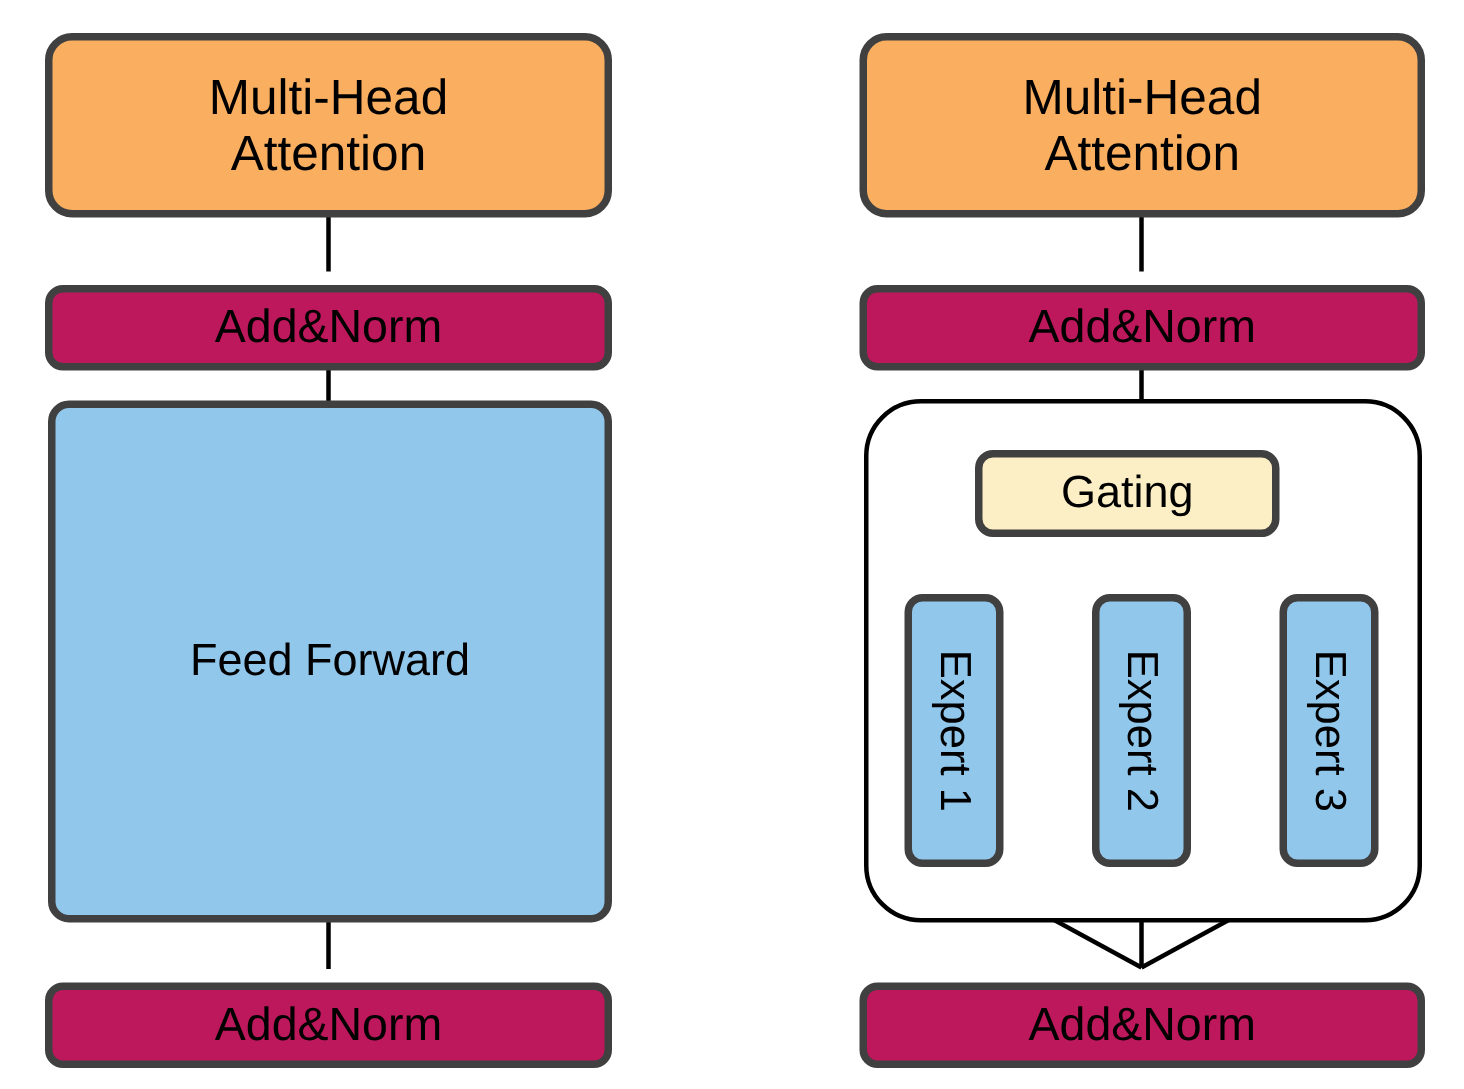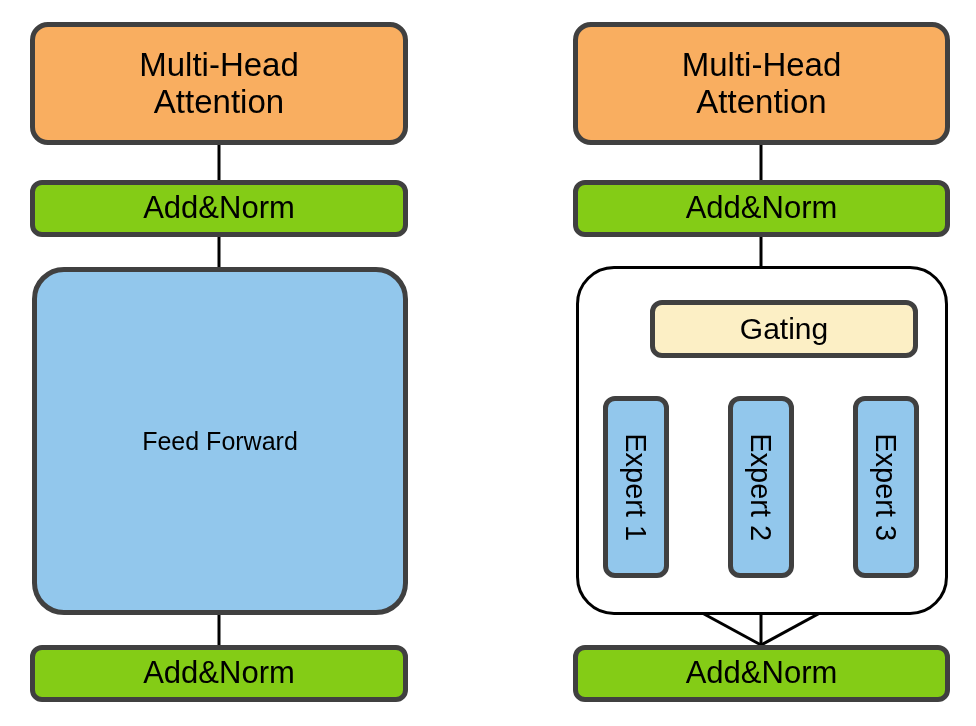--- a/index.html
+++ b/index.html
@@ -36,28 +36,29 @@
     color: #000000;
     line-height: 1.12;
     z-index: 2;
   }
   .node-attention {
     background: #F9AE60;
     border-radius: 18px;
     font-size: 33px;
   }
   .node-addnorm {
-    background: #84cc16;
+    background: #be185d;
     border-radius: 12px;
     font-size: 31px;
+    margin-top: 10px;
   }
   .node-ffn {
     background: #92C7EC;
-    border-radius: 32px;
-    font-size: 25px;
+    border-radius: 14px;
+    font-size: 30px;
   }
   .node-gating {
     background: #FCEFC5;
     border-radius: 12px;
     font-size: 30px;
   }
   .node-expert {
     background: #92C7EC;
     border-radius: 12px;
     font-size: 29px;
@@ -112,21 +113,21 @@
 
   <div class="node node-addnorm" style="left:30px; top:645px; width:378px; height:57px;">Add&amp;Norm</div>
 
   <div class="node node-attention two-line" style="left:573px; top:22px; width:377px; height:123px;">Multi-Head
 Attention</div>
 
   <div class="node node-addnorm" style="left:573px; top:180px; width:377px; height:57px;">Add&amp;Norm</div>
 
   <div class="moe-container" style="left:576px; top:266px; width:372px; height:349px;"></div>
 
-  <div class="node node-gating" style="left:650px; top:300px; width:268px; height:58px;">Gating</div>
+  <div class="node node-gating" style="left:650px; top:300px; width:203px; height:58px;">Gating</div>
 
   <div class="node node-expert" style="left:603px; top:396px; width:66px; height:182px;">
     <span class="vlabel">Expert 1</span>
   </div>
 
   <div class="node node-expert" style="left:728px; top:396px; width:66px; height:182px;">
     <span class="vlabel">Expert 2</span>
   </div>
 
   <div class="node node-expert" style="left:853px; top:396px; width:66px; height:182px;">

